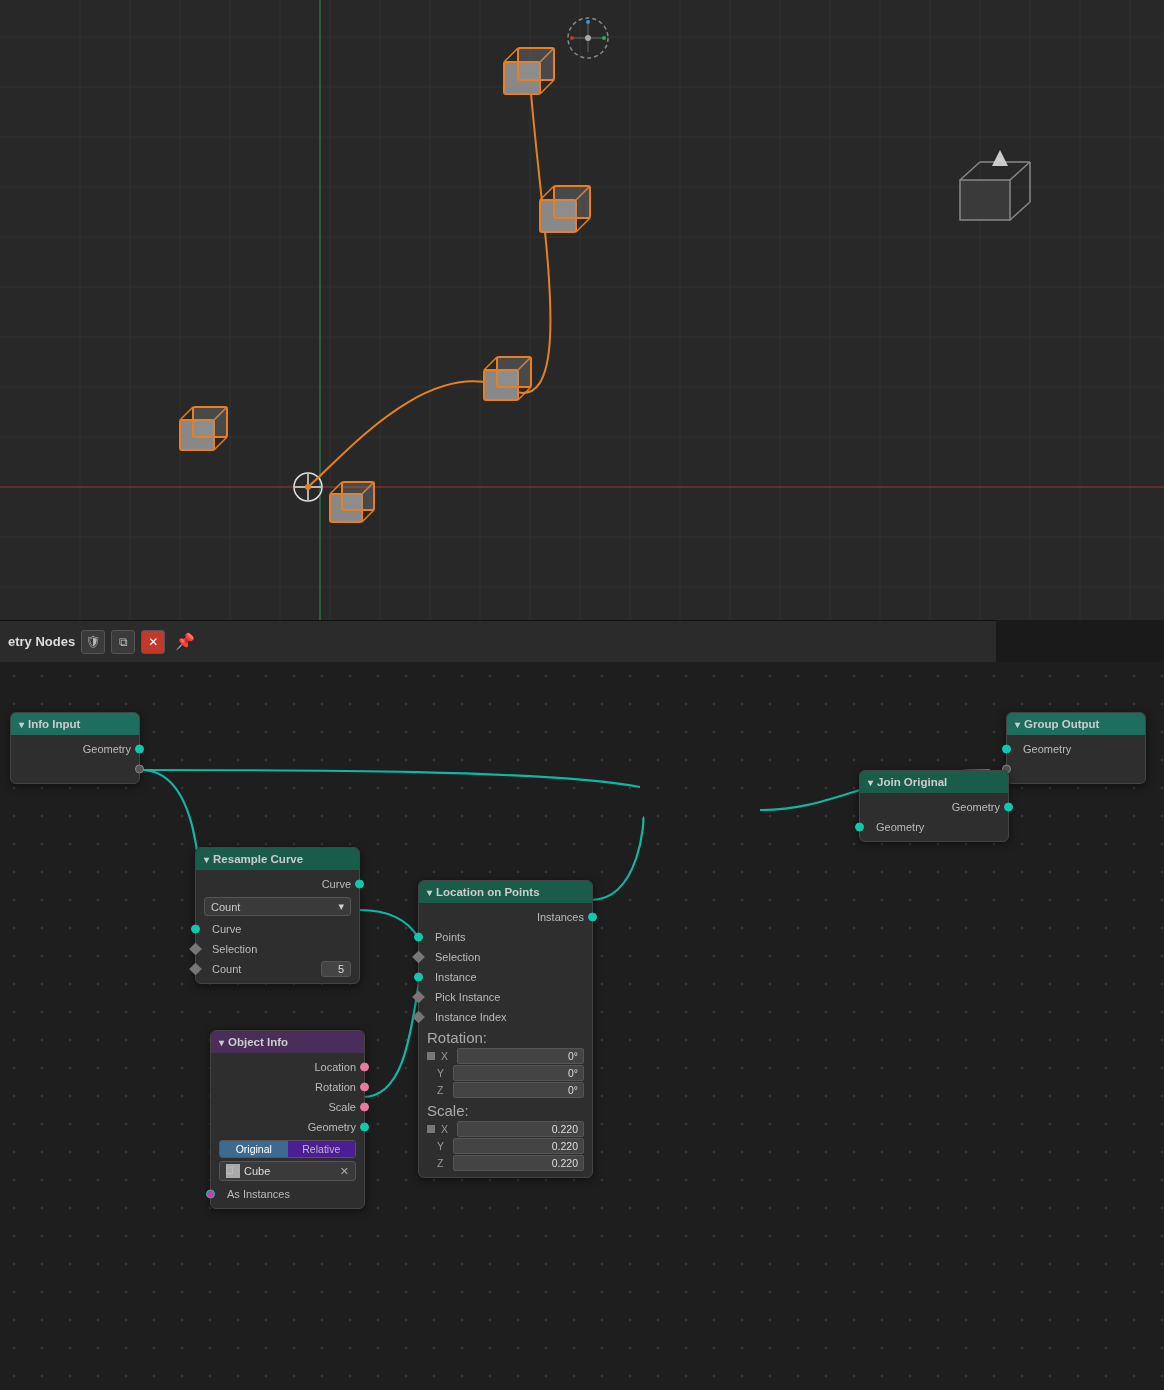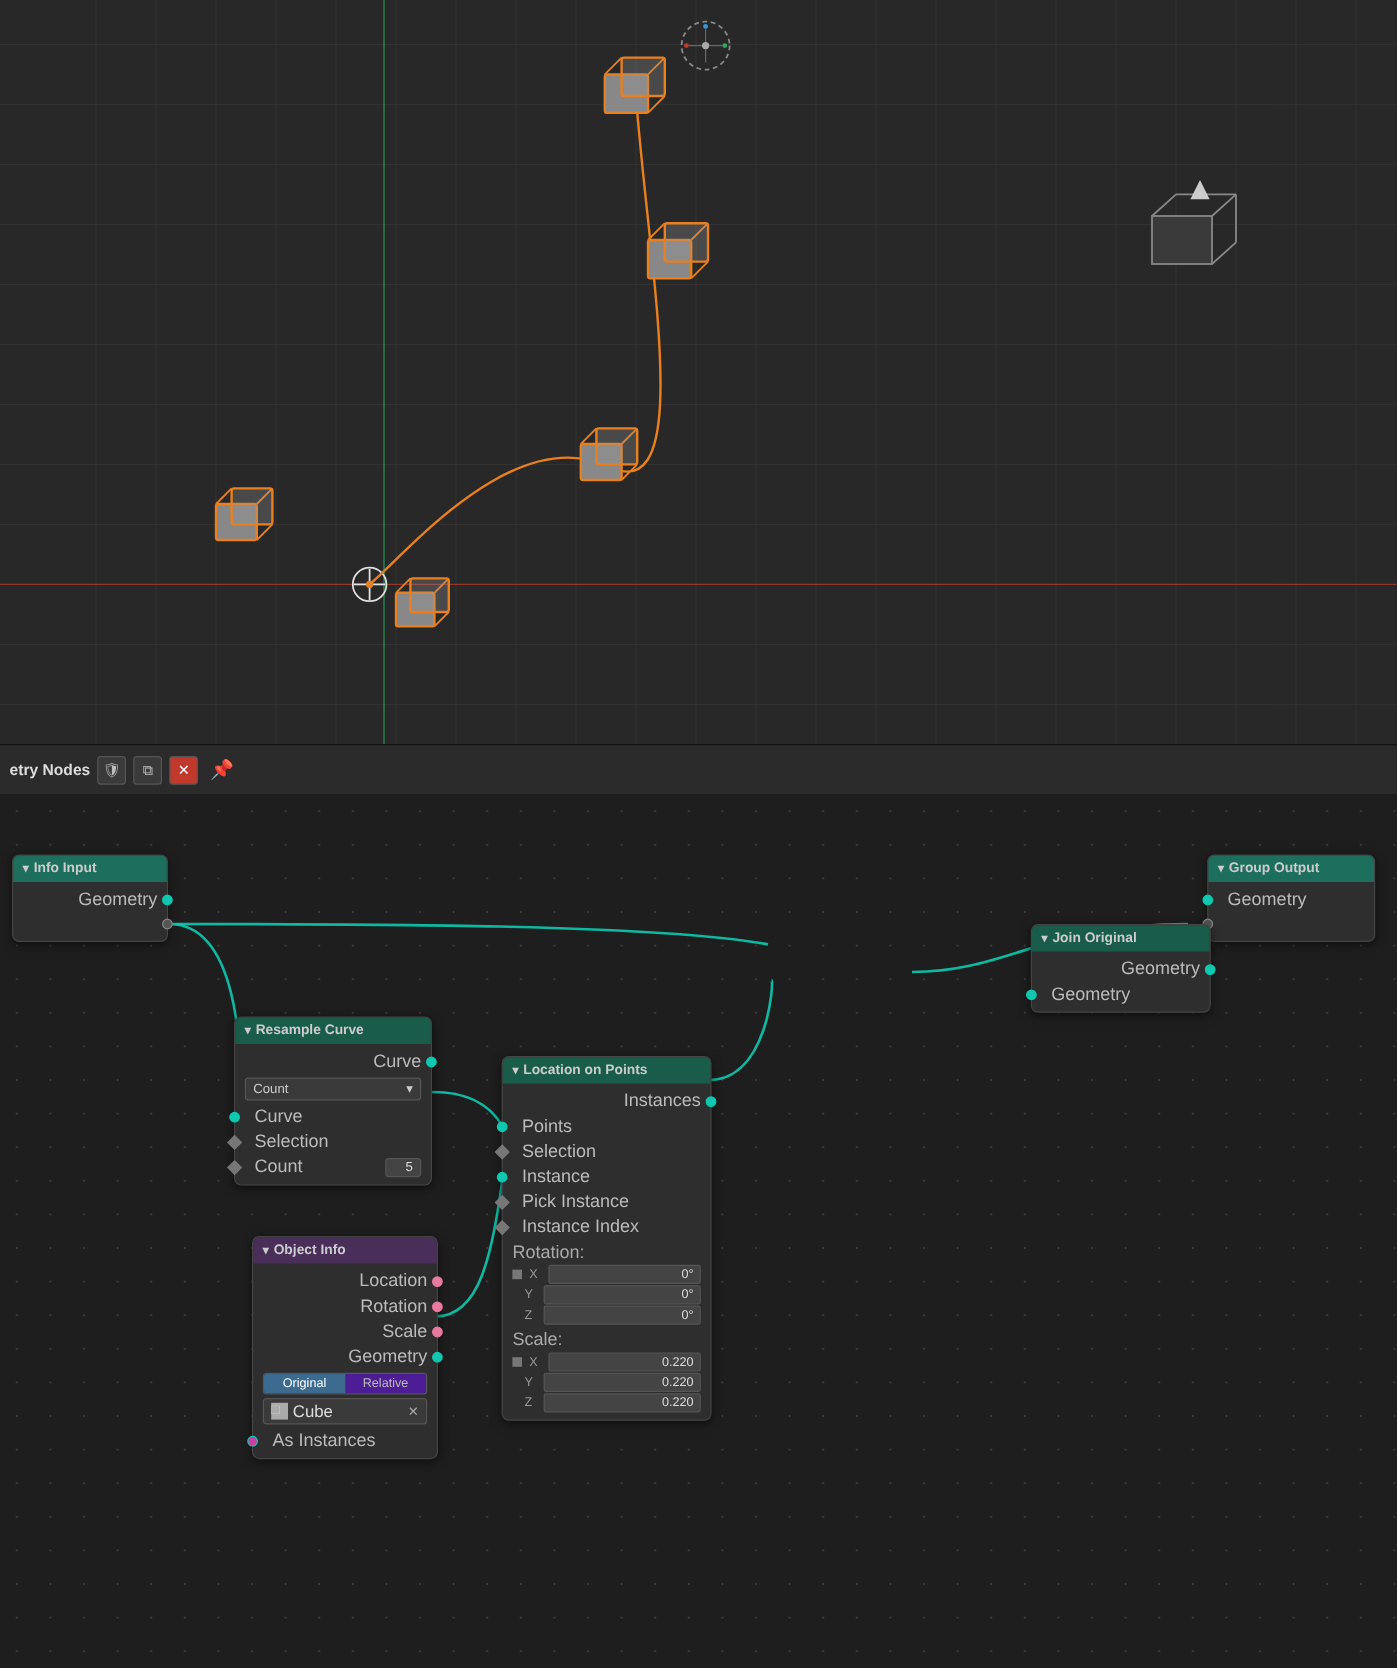--- a/index.html
+++ b/index.html
@@ -28,21 +28,21 @@
       position: absolute;
       top: 0;
       left: 0;
       width: 1164px;
       height: 620px;
       pointer-events: none;
     }
 
     
     #toolbar-strip {
-      width: 1164px;
+      width: 996px;
       height: 42px;
       background: #2b2b2b;
       border-top: 1px solid #111;
       display: flex;
       align-items: center;
       padding: 0 8px;
       gap: 6px;
     }
     .toolbar-title {
       color: #ddd;
@@ -117,21 +117,21 @@
       display: flex;
       align-items: center;
       padding: 2px 8px;
       min-height: 20px;
       position: relative;
     }
     .node-row.output { justify-content: flex-end; }
     .node-row.input { justify-content: flex-start; }
     .node-label {
       color: #bbb;
-      font-size: 15px;
+      font-size: 11px;
       text-align: right;
     }
 
     
     .socket {
       width: 9px;
       height: 9px;
       border-radius: 50%;
       position: absolute;
       top: 50%;
@@ -258,21 +258,21 @@
       border-radius: 3px;
       padding: 2px 6px;
       gap: 4px;
     }
     .cube-icon {
       width: 14px;
       height: 14px;
       background: #aaa;
       display: inline-block;
     }
-    .cube-name { color: #ddd; font-size: 14px; flex: 1; }
+    .cube-name { color: #ddd; font-size: 11px; flex: 1; }
     .cube-x { color: #aaa; font-size: 11px; cursor: pointer; }
 
     
     .xyz-block { padding: 1px 8px; }
     .xyz-row {
       display: flex;
       align-items: center;
       gap: 4px;
       margin: 1px 0;
     }

